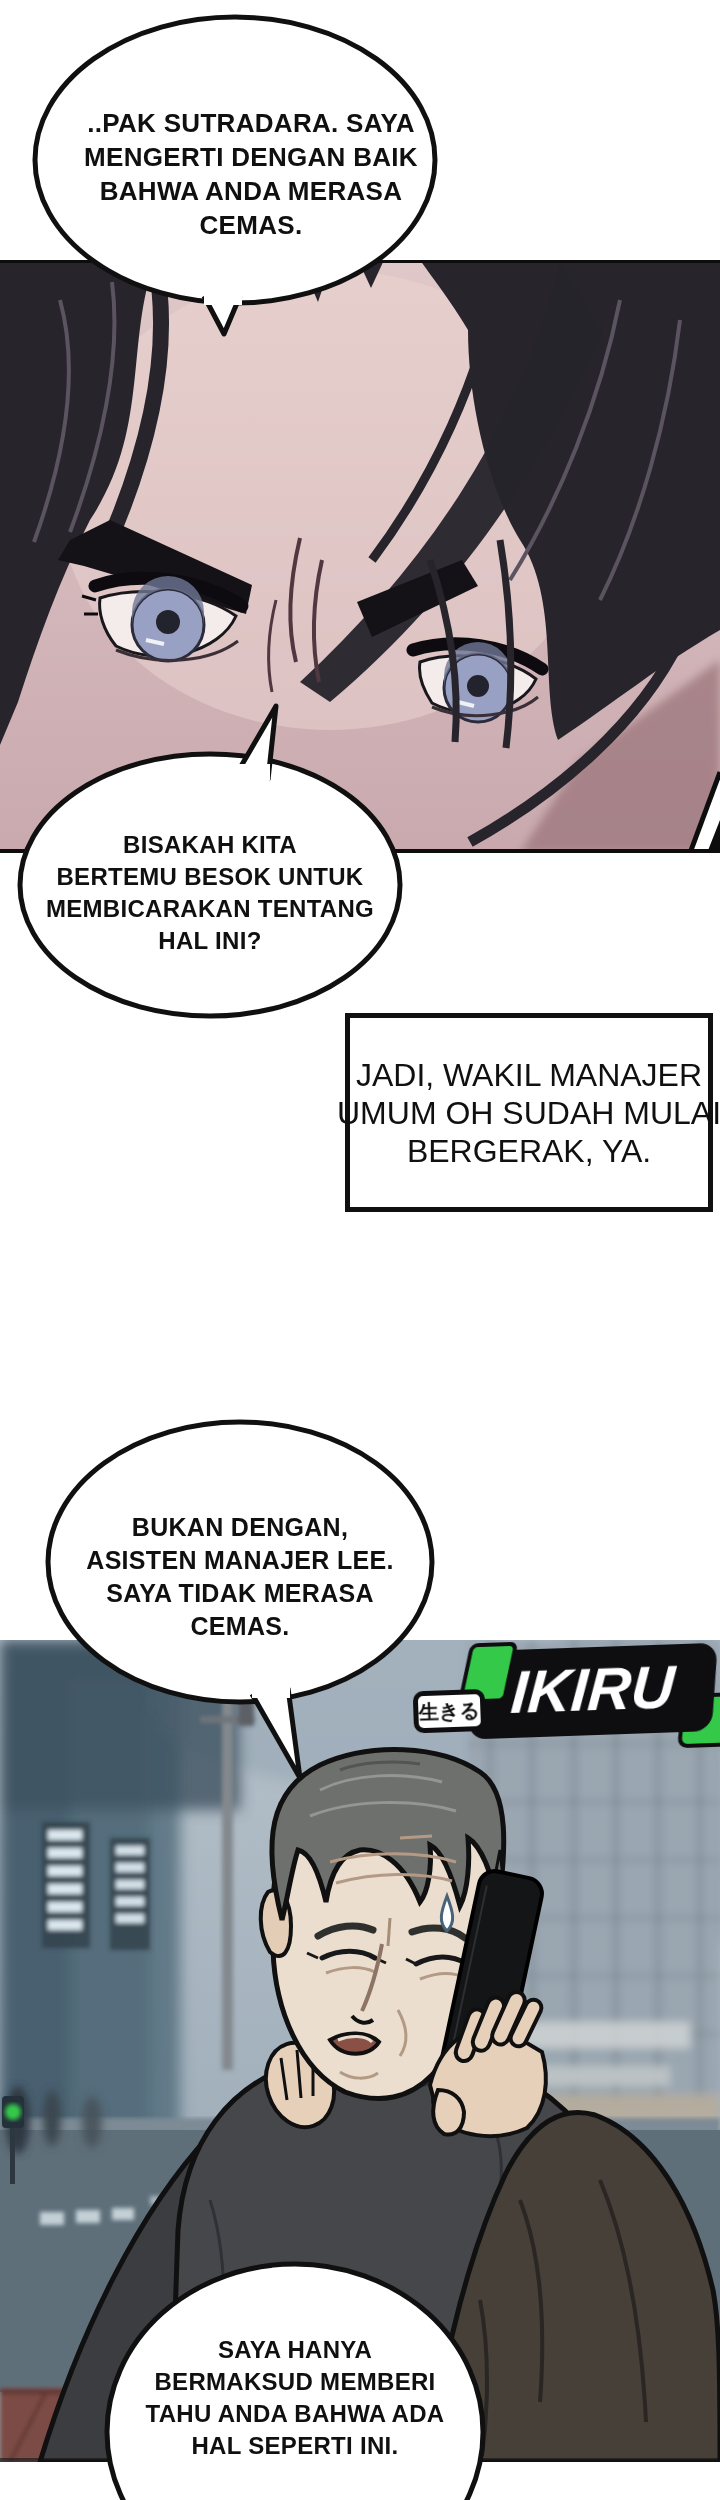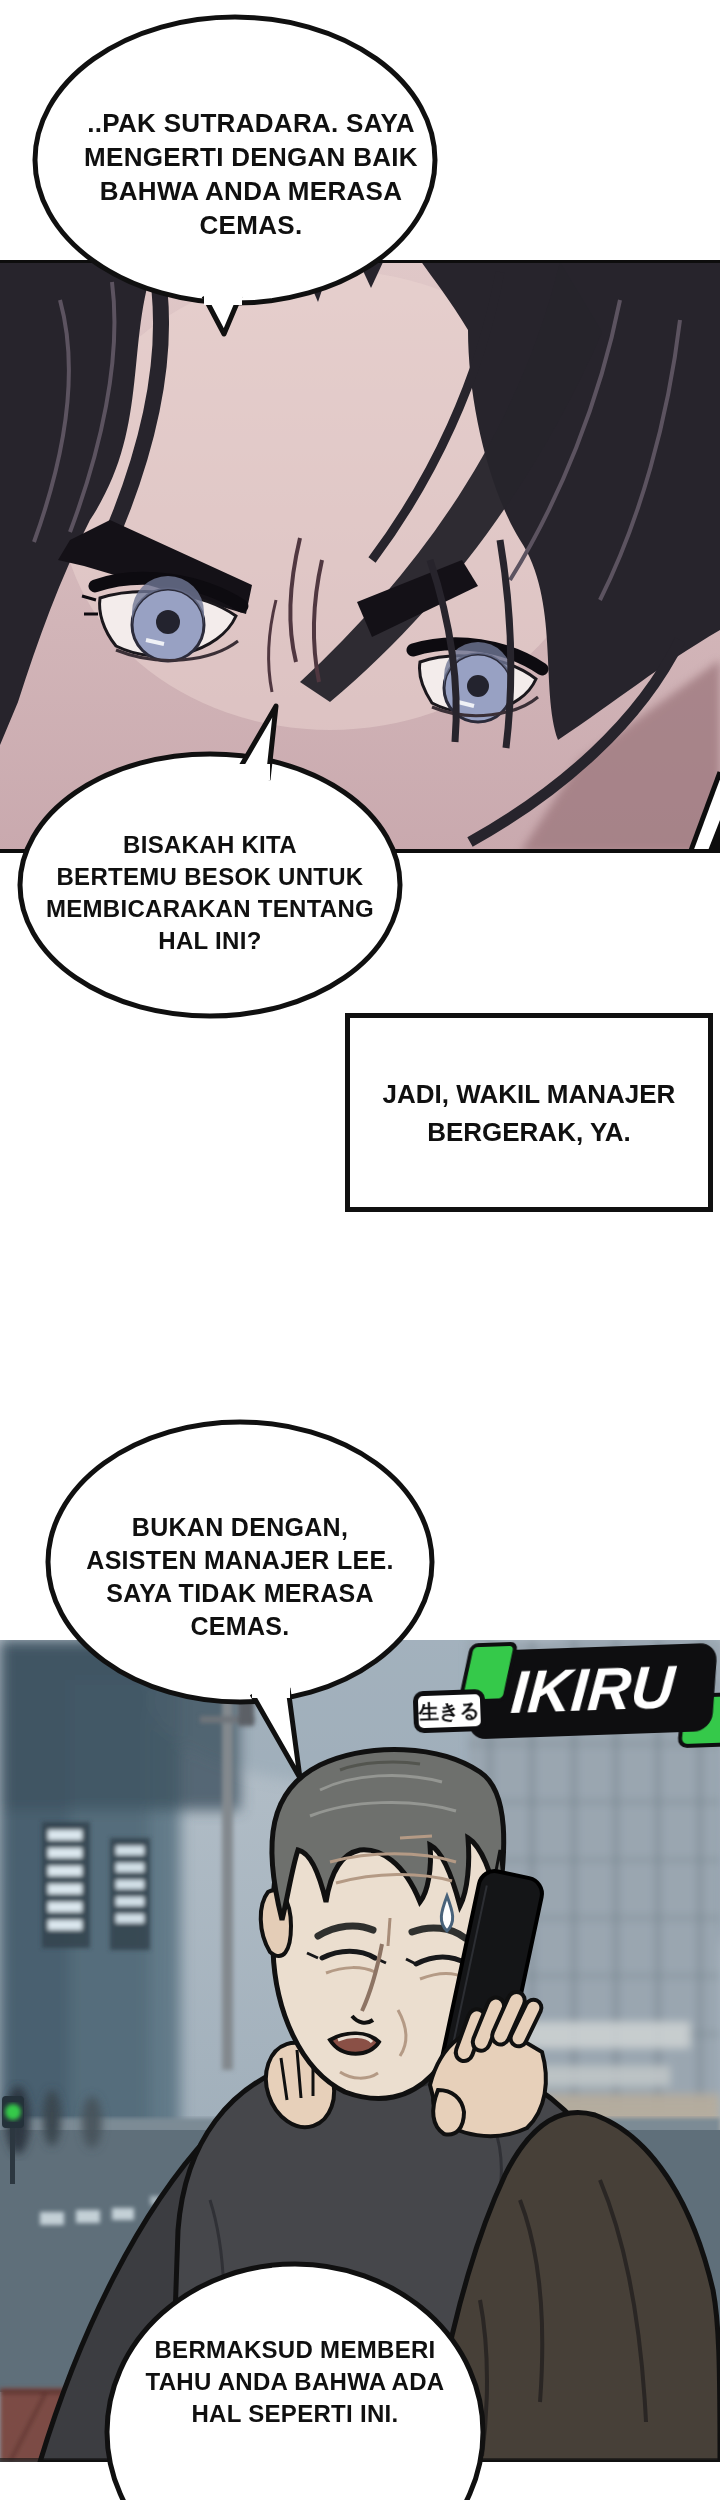--- a/index.html
+++ b/index.html
@@ -16,21 +16,21 @@
   .btxt .line{white-space:nowrap;}
   .b1{left:71px;top:106px;width:360px;font-size:26px;line-height:34px;}
   .b2{left:30px;top:829px;width:360px;font-size:24px;line-height:32px;text-align:center;}
   .b4{left:50px;top:1511px;width:380px;font-size:25px;line-height:33px;}
   .b5{left:105px;top:2334px;width:380px;font-size:24px;line-height:32px;}
   .nbox{
     position:absolute;z-index:2;left:345px;top:1013px;width:368px;height:199px;
     box-sizing:border-box;border:5px solid var(--ink,#101010);background:#fff;
     display:flex;flex-direction:column;justify-content:center;align-items:center;
   }
-  .nbox .line{font-size:26px;line-height:38px;font-weight:700;color:var(--ink,#101010);white-space:nowrap;}
+  .nbox .line{font-size:32px;line-height:38px;font-weight:400;color:var(--ink,#101010);white-space:nowrap;}
   
   .logo{position:absolute;z-index:2;left:413px;top:1642px;width:310px;height:112px;transform:rotate(-2deg);}
   .logo .plate{
     position:absolute;left:58px;top:6px;width:244px;height:88px;background:#0e0e10;
     border-radius:18px;transform:skewX(-6deg);z-index:1;
     display:flex;align-items:center;justify-content:center;
   }
   .logo .main{
     font-style:italic;font-weight:700;font-size:60px;color:#ffffff;
     letter-spacing:0px;z-index:3;transform:translateY(-2px);
@@ -304,31 +304,33 @@
 
   <div class="btxt b2">
     <div class="line">BISAKAH KITA</div>
     <div class="line">BERTEMU BESOK UNTUK</div>
     <div class="line">MEMBICARAKAN TENTANG</div>
     <div class="line">HAL INI?</div>
   </div>
 
   <div class="nbox">
     <div class="line">JADI, WAKIL MANAJER</div>
+    <div class="line">UMUM OH SUDAH MULAI</div>
     <div class="line">BERGERAK, YA.</div>
   </div>
 
   <div class="btxt b4">
     <div class="line">BUKAN DENGAN,</div>
     <div class="line">ASISTEN MANAJER LEE.</div>
     <div class="line">SAYA TIDAK MERASA</div>
     <div class="line">CEMAS.</div>
   </div>
 
   <div class="btxt b5">
+    <div class="line">SAYA HANYA</div>
     <div class="line">BERMAKSUD MEMBERI</div>
     <div class="line">TAHU ANDA BAHWA ADA</div>
     <div class="line">HAL SEPERTI INI.</div>
   </div>
 
   <div class="logo">
     <div class="green-br"></div>
     <div class="plate">
       <span class="main">IKIRU</span>
     </div>

